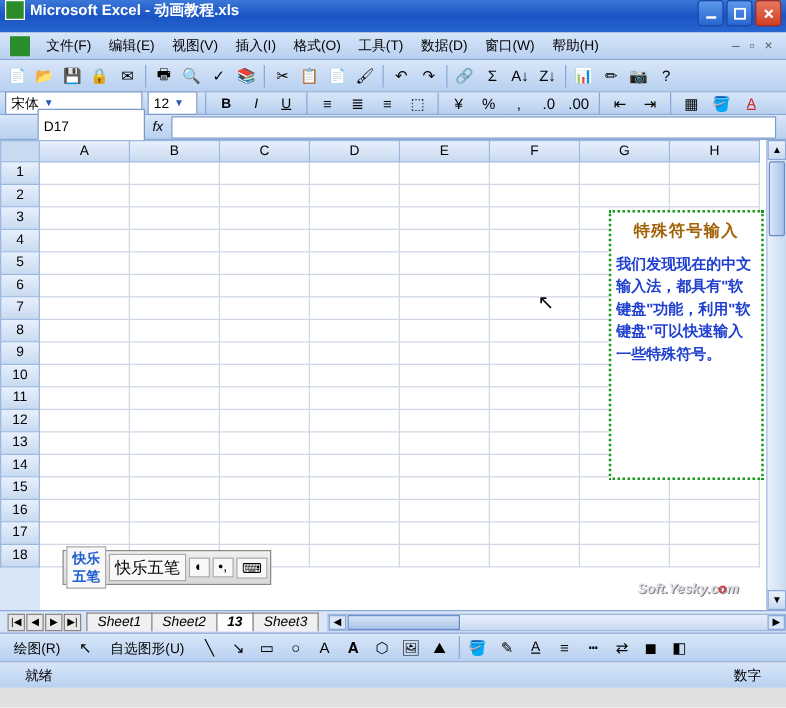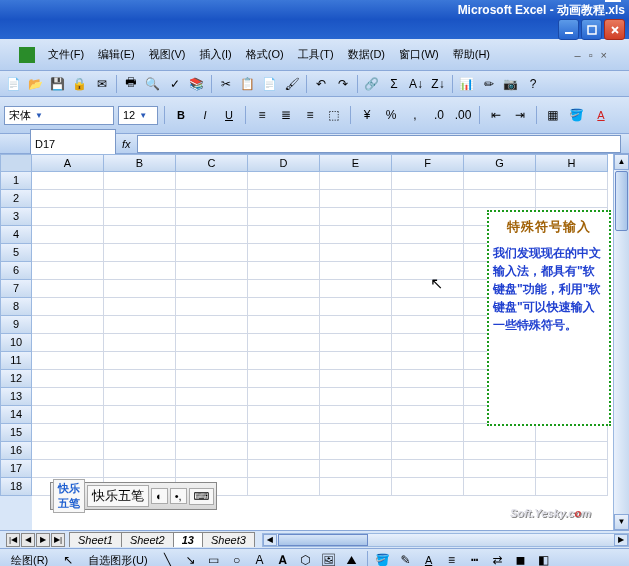--- a/index.html
+++ b/index.html
@@ -1,31 +1,31 @@
 <!DOCTYPE html>
 <html><head>
 <meta charset="utf-8">
 <style>
 * { margin:0; padding:0; box-sizing:border-box; font-family:SimSun,宋体,sans-serif; font-size:11px; }
 body { width:629px; height:566px; background:#e0e0e0; overflow:hidden; }
-.titlebar { height:39px; background:linear-gradient(#3b77d8,#1a54c4,#2766d0); display:flex; align-items:flex-end; padding:0 4px; color:#fff;flex-direction:column; }
+.titlebar { height:26px; background:linear-gradient(#3b77d8,#1a54c4,#2766d0); display:flex; align-items:flex-start; padding:0 4px; color:#fff; }
 .titlebar .app-icon { width:16px; height:16px; margin-right:4px; background:#2a8c2a; border:1px solid #fff; }
 .titlebar .title { flex:1; font-weight:bold; font-size:12px; }
 .winbtns { display:flex; gap:2px; }
 .winbtn { width:21px; height:21px; background:linear-gradient(#5c9ae8,#2766d0); border:1px solid #1a4aa8; border-radius:3px; display:flex; align-items:center; justify-content:center; color:#fff; font-weight:bold; }
 .winbtn.close { background:linear-gradient(#e8785c,#d04027); border-color:#a82a1a; }
-.menubar { height:32px; background:linear-gradient(#d8e6f8,#b8d0f0); display:flex; align-items:center; padding:0 19px; border-bottom:1px solid #8aa8d8; }
+.menubar { height:22px; background:linear-gradient(#d8e6f8,#b8d0f0); display:flex; align-items:center; padding:0 8px; border-bottom:1px solid #8aa8d8; }
 .app-small-icon { width:16px; height:16px; background:#2a8c2a; margin-right:6px; }
 .menuitem { padding:2px 7px; cursor:default; }
 .doc-ctrls { margin-left:auto; display:flex; gap:2px; font-size:10px; color:#555; }
 .doc-ctrls span { padding:0 3px; }
 .toolbar { height:26px; background:linear-gradient(#d8e6f8,#b8d0f0); display:flex; align-items:center; padding:0 4px; gap:2px; border-bottom:1px solid #8aa8d8; }
 .tbtn { width:20px; height:20px; border:1px solid transparent; display:flex; align-items:center; justify-content:center; font-size:12px; }
 .sep { width:1px; height:18px; background:#8aa8d8; margin:0 2px; }
-.fmt-row { height:37px; background:linear-gradient(#d8e6f8,#b8d0f0); display:flex; align-items:center; padding:0 4px; gap:4px; border-bottom:1px solid #8aa8d8; }
+.fmt-row { height:18px; background:linear-gradient(#d8e6f8,#b8d0f0); display:flex; align-items:center; padding:0 4px; gap:4px; border-bottom:1px solid #8aa8d8; }
 .combo { height:19px; background:#fff; border:1px solid #7a98c8; display:flex; align-items:center; padding:0 4px; }
 .combo .arrow { color:#2a5ab8; margin-left:4px; font-size:8px; }
 .font-name { width:110px; }
 .font-size { width:40px; }
 .ref-row { height:20px; background:linear-gradient(#d8e6f8,#b8d0f0); display:flex; align-items:center; border-bottom:1px solid #8aa8d8; }
 .namebox { width:86px; height:18px; background:#fff; border:1px solid #7a98c8; margin-left:30px; padding:14px 4px; display:flex; align-items:center; }
 .fx-label { margin:0 6px; font-style:italic; }
 .fx-input { flex:1; height:18px; background:#fff; border:1px solid #7a98c8; margin-right:8px; }
 .grid-area { position:relative; height:376px; background:#fff; display:flex; }
 .rowhead-col { width:32px; background:#d8e6f8; }

